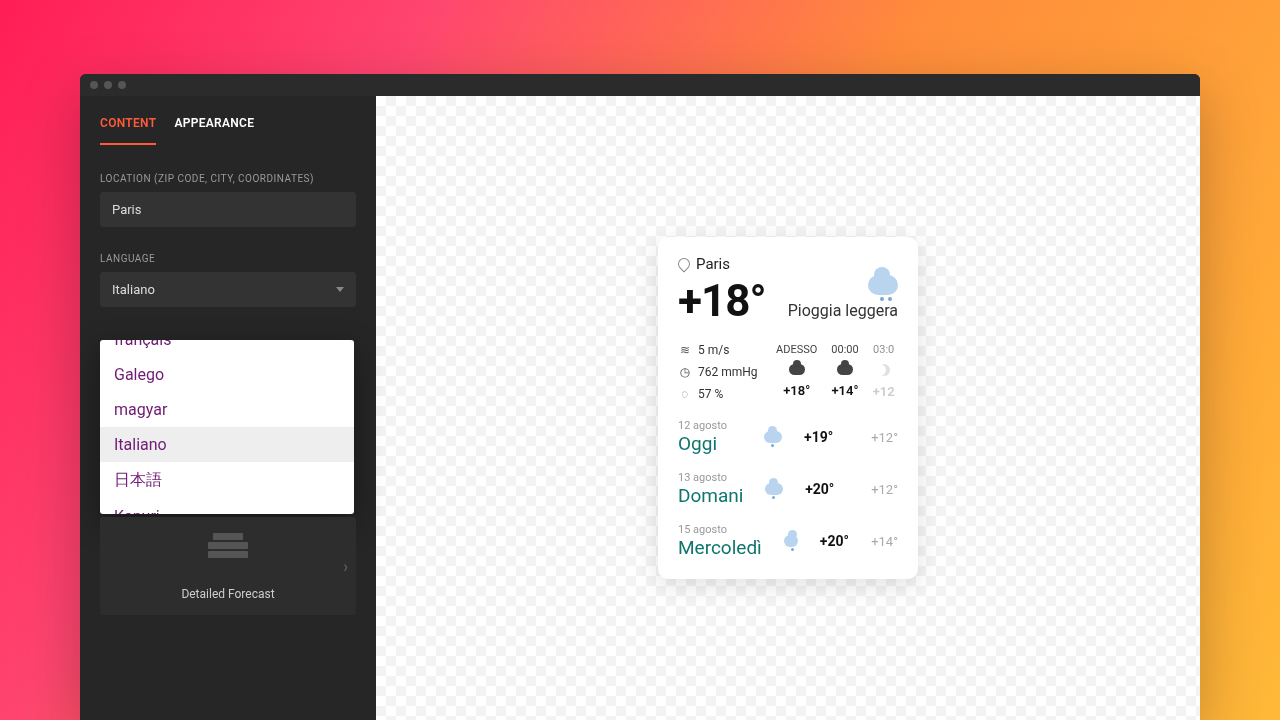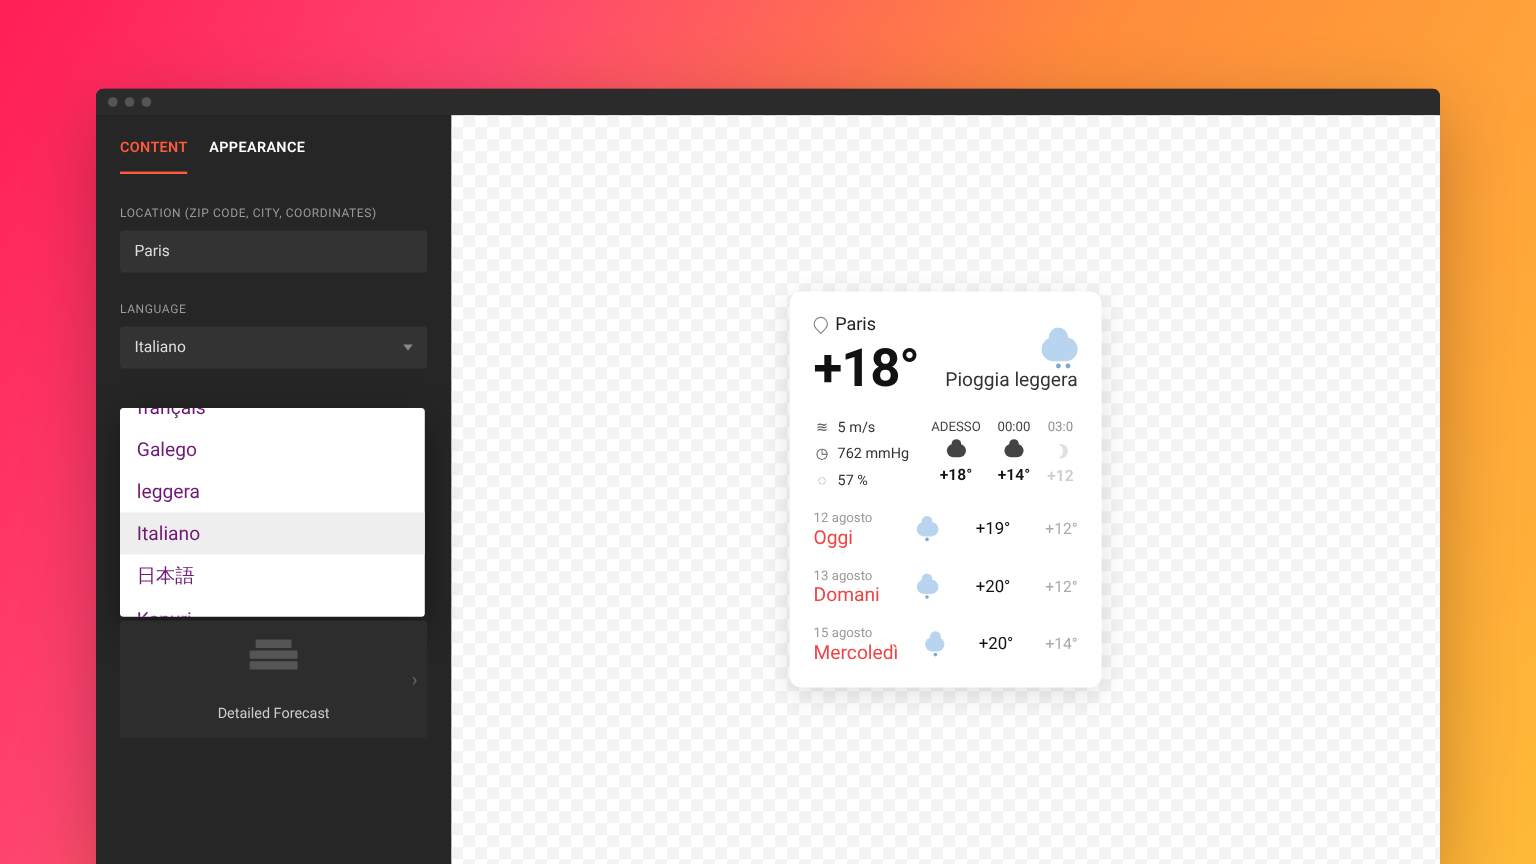--- a/index.html
+++ b/index.html
@@ -53,25 +53,25 @@
   .hcol .lbl{color:#444;}
   .hcol .t{font-weight:600;font-size:13px;color:#111;}
   .darkcloud{width:16px;height:11px;background:#444;border-radius:8px;position:relative;}
   .darkcloud:before{content:"";position:absolute;width:8px;height:8px;background:#444;border-radius:50%;top:-4px;left:4px;}
   .moon{width:12px;height:12px;border-radius:50%;box-shadow:inset -4px 0 0 #ccc;}
   .hnext{position:absolute;right:-4px;top:28px;font-size:16px;color:#222;background:#fff;}
   .daily{margin-top:18px;display:flex;flex-direction:column;gap:16px;}
   .drow{display:flex;align-items:center;gap:22px;font-size:12px;}
   .dl{flex:1;}
   .dl .dd{color:#999;font-size:11px;}
-  .dl .dn{color:#ef4444;font-size:16px;}
+  .dl .dn{color:#0f766e;font-size:19px;}
   .bluecloud{width:18px;height:12px;background:#b9d4ef;border-radius:8px;position:relative;}
   .bluecloud:before{content:"";position:absolute;width:9px;height:9px;background:#b9d4ef;border-radius:50%;top:-5px;left:4px;}
   .bluecloud:after{content:"";position:absolute;width:3px;height:3px;background:#7aa8d4;border-radius:50%;bottom:-4px;left:7px;}
-  .hi{font-weight:400;color:#111;font-size:14px;width:38px;text-align:right;}
+  .hi{font-weight:700;color:#111;font-size:14px;width:38px;}
   .lo{color:#aaa;font-size:13px;width:34px;text-align:right;}
 </style>
 </head>
 <body>
 
 <div class="window">
   <div class="titlebar">
     <div class="dot"></div>
     <div class="dot"></div>
     <div class="dot"></div>
@@ -88,21 +88,21 @@
 
       <div class="field-label">LANGUAGE</div>
       <div class="select">
         <span>Italiano</span>
         <span class="chev"></span>
       </div>
 
       <div class="dropdown">
         <div class="opt cut">français</div>
         <div class="opt">Galego</div>
-        <div class="opt">leggera</div>
+        <div class="opt">magyar</div>
         <div class="opt sel">Italiano</div>
         <div class="opt">日本語</div>
         <div class="opt last">Kanuri</div>
       </div>
 
       <div class="card-sample">
         <div class="mock">
           <div class="mockrow"></div>
             <div class="mockrow double"></div>
             <div class="mockrow double"></div>

